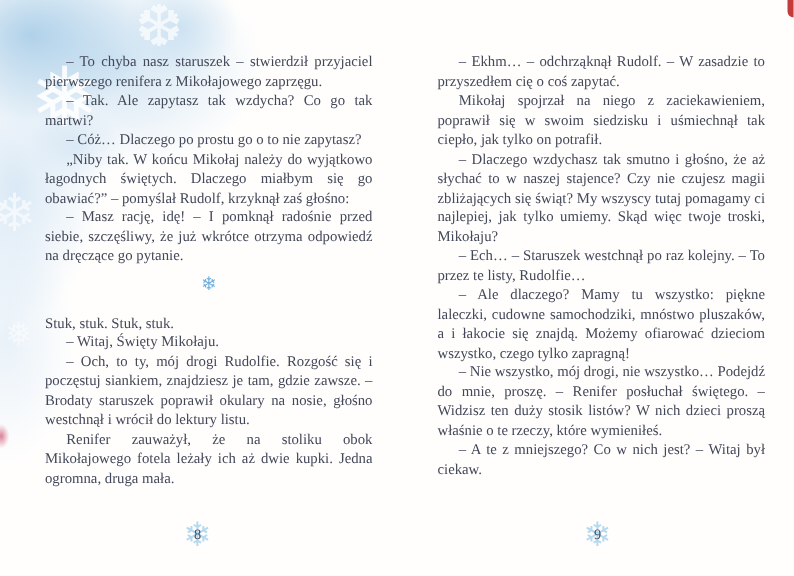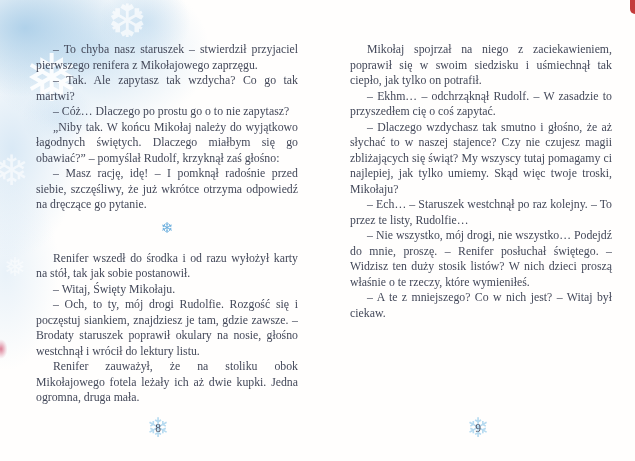--- a/index.html
+++ b/index.html
@@ -78,31 +78,32 @@
   <div class="pink-dab"></div>
   <div class="corner-red"></div>
 
   <div id="page-left-content" class="text-col col-left">
       <p class="para indent">– To chyba nasz staruszek – stwierdził przyjaciel pierwszego renifera z Mikołajowego zaprzęgu.</p>
       <p class="para indent">– Tak. Ale zapytasz tak wzdycha? Co go tak martwi?</p>
       <p class="para indent">– Cóż… Dlaczego po prostu go o to nie zapytasz?</p>
       <p class="para indent">„Niby tak. W końcu Mikołaj należy do wyjątkowo łagodnych świętych. Dlaczego miałbym się go obawiać?” – pomyślał Rudolf, krzyknął zaś głośno:</p>
       <p class="para indent">– Masz rację, idę! – I pomknął radośnie przed siebie, szczęśliwy, że już wkrótce otrzyma odpowiedź na dręczące go pytanie.</p>
       <div class="ornament">❄</div>
-      <p class="para indent">Renifer wszedł do środka i od razu wyłożył karty na stół, tak jak sobie postanowił.</p>
+      <p class="para">Stuk, stuk. Stuk, stuk.</p>
       <p class="para indent">– Witaj, Święty Mikołaju.</p>
       <p class="para indent">– Och, to ty, mój drogi Rudolfie. Rozgość się i poczęstuj siankiem, znajdziesz je tam, gdzie zawsze. – Brodaty staruszek poprawił okulary na nosie, głośno westchnął i wrócił do lektury listu.</p>
       <p class="para indent">Renifer zauważył, że na stoliku obok Mikołajowego fotela leżały ich aż dwie kupki. Jedna ogromna, druga mała.</p>
     </div>
 
   <div id="page-right-content" class="text-col col-right">
+      <p class="para indent">– Ekhm… – odchrząknął Rudolf. – W zasadzie to przyszedłem cię o coś zapytać.</p>
       <p class="para indent">Mikołaj spojrzał na niego z zaciekawieniem, poprawił się w swoim siedzisku i uśmiechnął tak ciepło, jak tylko on potrafił.</p>
-      <p class="para indent">– Ekhm… – odchrząknął Rudolf. – W zasadzie to przyszedłem cię o coś zapytać.</p>
       <p class="para indent">– Dlaczego wzdychasz tak smutno i głośno, że aż słychać to w naszej stajence? Czy nie czujesz magii zbliżających się świąt? My wszyscy tutaj pomagamy ci najlepiej, jak tylko umiemy. Skąd więc twoje troski, Mikołaju?</p>
       <p class="para indent">– Ech… – Staruszek westchnął po raz kolejny. – To przez te listy, Rudolfie…</p>
+      <p class="para indent">– Ale dlaczego? Mamy tu wszystko: piękne laleczki, cudowne samochodziki, mnóstwo pluszaków, a i łakocie się znajdą. Możemy ofiarować dzieciom wszystko, czego tylko zapragną!</p>
       <p class="para indent">– Nie wszystko, mój drogi, nie wszystko… Podejdź do mnie, proszę. – Renifer posłuchał świętego. – Widzisz ten duży stosik listów? W nich dzieci proszą właśnie o te rzeczy, które wymieniłeś.</p>
       <p class="para indent">– A te z mniejszego? Co w nich jest? – Witaj był ciekaw.</p>
     </div>
 
   <div class="pagenum pn-left">
     <span class="snow">❄</span>
     <span class="num">8</span>
   </div>
 
   <div class="pagenum pn-right">

